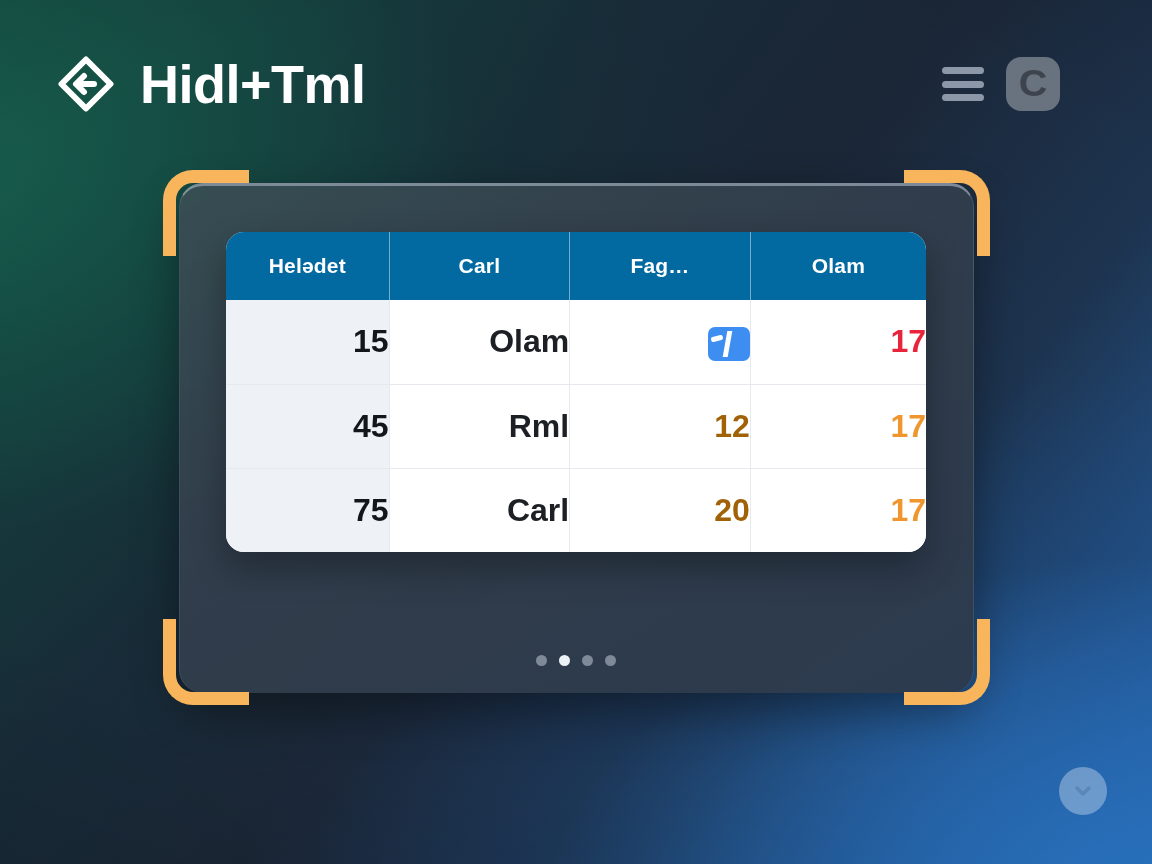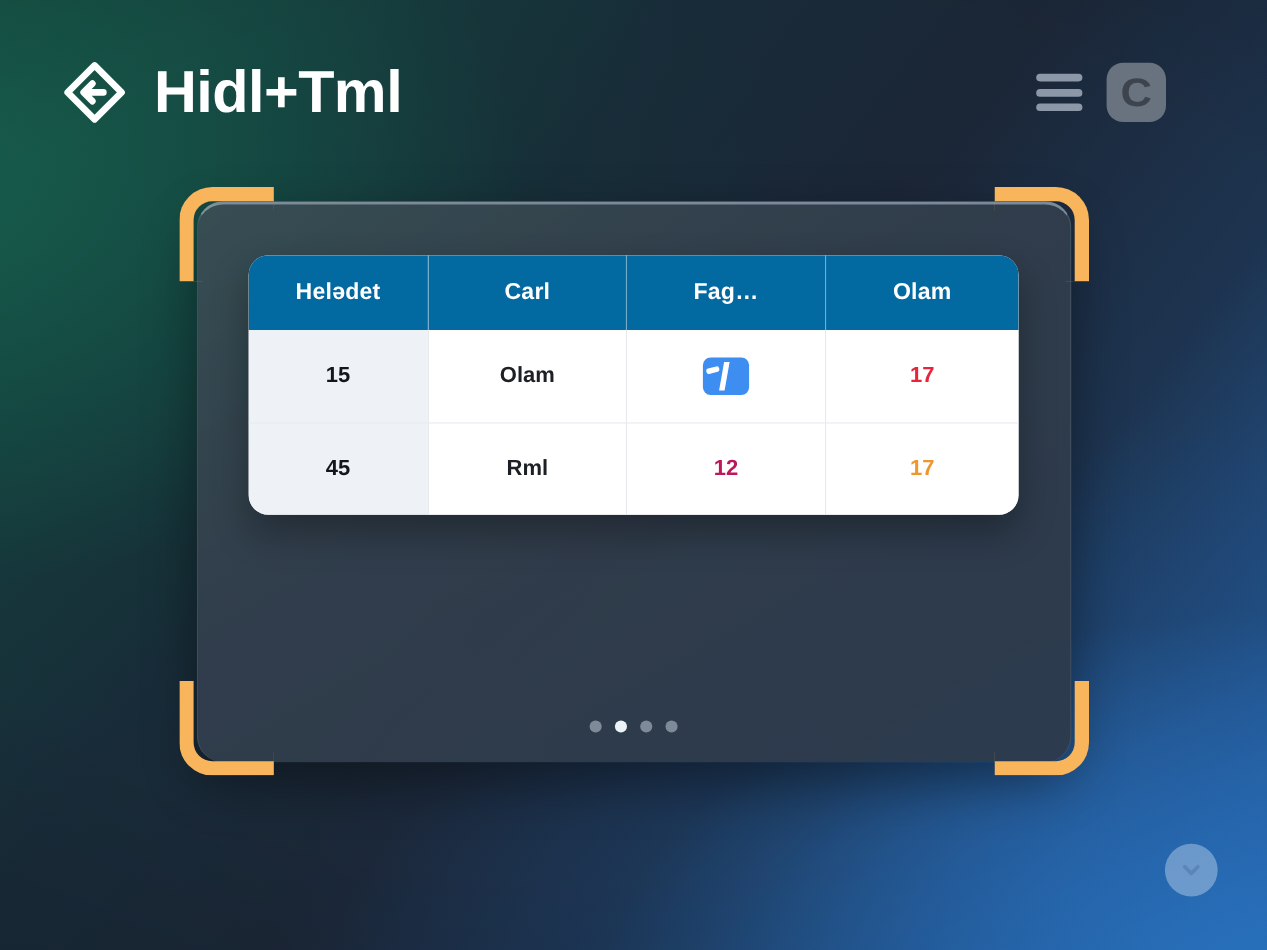--- a/index.html
+++ b/index.html
@@ -184,35 +184,35 @@
     font-weight: 700;
     height: 68px;
     text-align: center;
     border-right: 1px solid rgba(255,255,255,0.45);
     letter-spacing: 0.2px;
   }
   #data-table thead th:last-child { border-right: none; }
 
   #data-table tbody td {
     height: 84px;
-    text-align: center;
-    font-size: 20px;
+    text-align: right;
+    font-size: 32px;
     font-weight: 700;
     color: #1c1f24;
     border-right: 1px solid #e6eaef;
     border-bottom: 1px solid #e6eaef;
     background: #ffffff;
   }
   #data-table tbody td:last-child { border-right: none; }
   #data-table tbody tr:last-child td { border-bottom: none; }
   #data-table tbody td.col-first {
     background: #eef1f5;
     color: #13161b;
   }
-  #data-table tbody td.num-blue { color: #be185d; }
+  #data-table tbody td.num-blue { color: #a16207; }
   #data-table tbody td.num-orange { color: #f0962e; }
   #data-table tbody td.num-red { color: #e8233c; }
 
   .blob-badge {
     display: inline-block;
     width: 42px;
     height: 34px;
     border-radius: 7px;
     background: #3d8ef0;
     position: relative;
@@ -328,20 +328,26 @@
           <td>Olam</td>
           <td><span class="blob-badge"></span></td>
           <td class="num-red">17</td>
         </tr>
         <tr>
           <td class="col-first">45</td>
           <td>Rml</td>
           <td class="num-blue">12</td>
           <td class="num-orange">17</td>
         </tr>
+        <tr>
+          <td class="col-first">75</td>
+          <td>Carl</td>
+          <td class="num-blue">20</td>
+          <td class="num-orange">17</td>
+        </tr>
       </tbody>
   </table>
 </div>
 
 <div id="pagination-dots">
     <span class="dot"></span>
     <span class="dot active"></span>
     <span class="dot"></span>
     <span class="dot"></span>
   </div>

